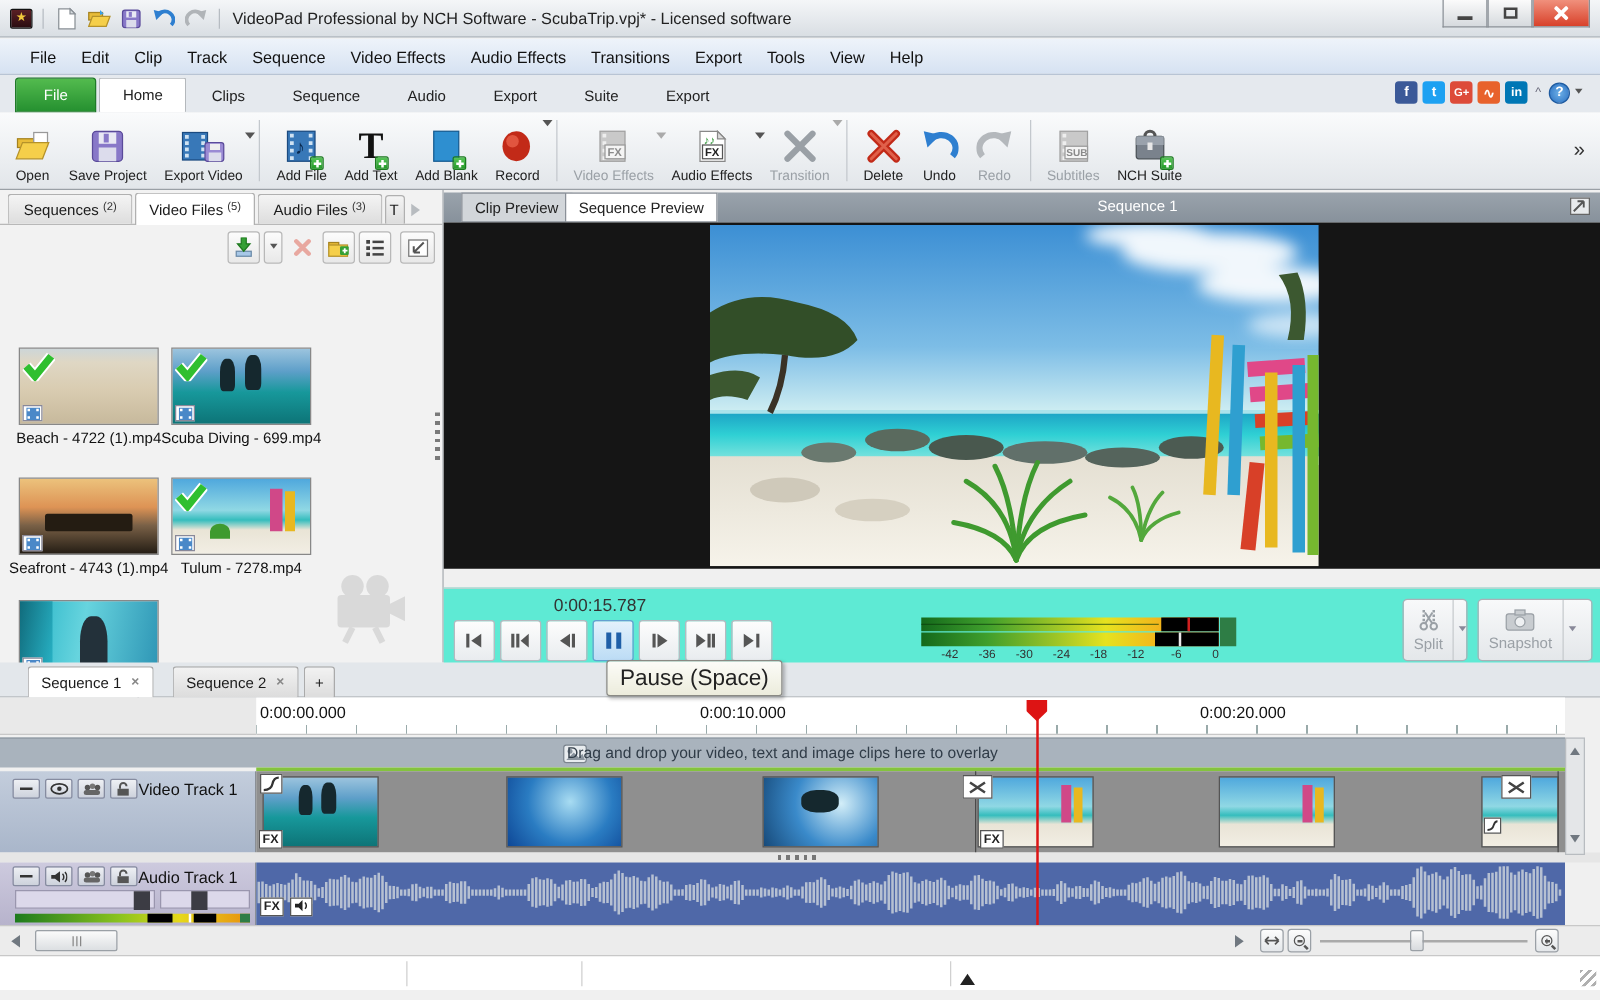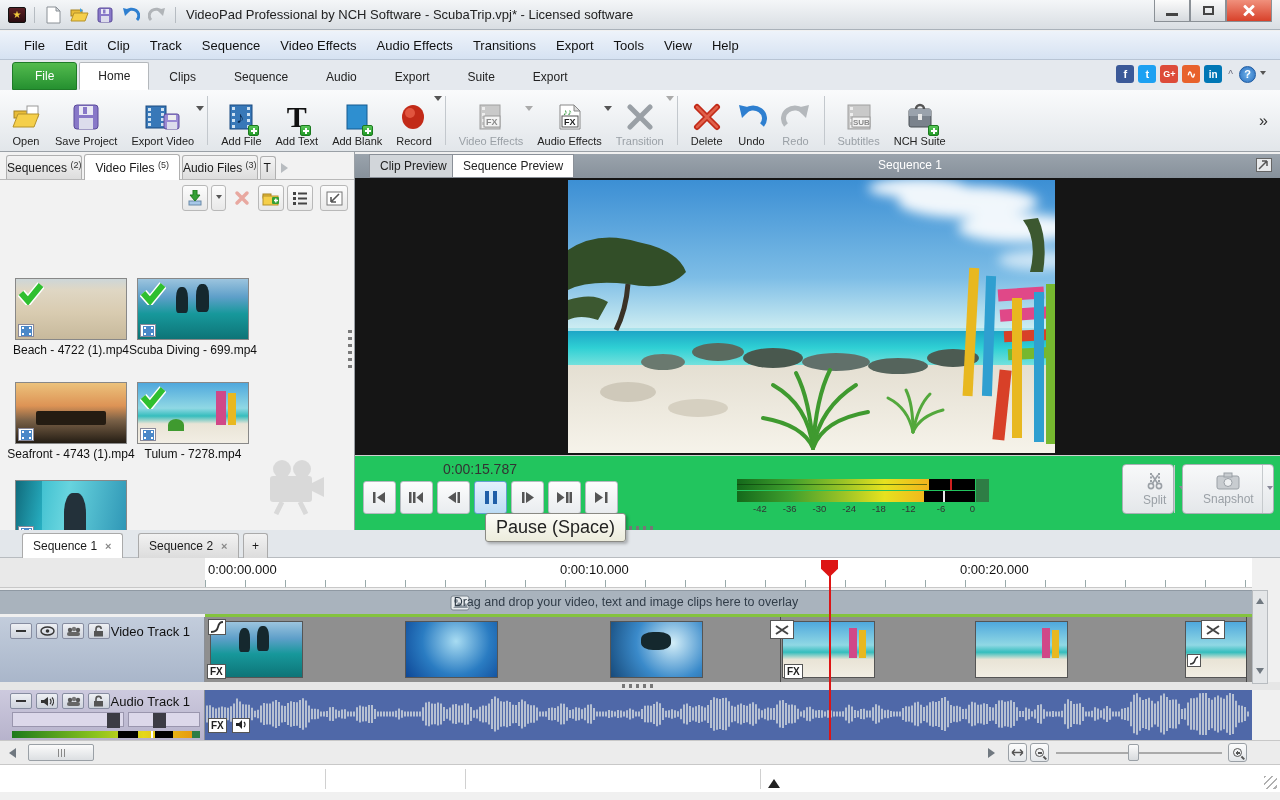--- a/index.html
+++ b/index.html
@@ -60,21 +60,21 @@
   .plus-badge::before, .plus-badge::after { content:""; position:absolute; background:#fff; }
   .plus-badge::before { left:2px; top:4px; width:6px; height:2px; }
   .plus-badge::after { left:4px; top:2px; width:2px; height:6px; }
   .ddside { position:absolute; right:-3px; top:14px; }
   .tb-overflow { margin-left:auto; align-self:center; font-size:16px; color:#333; padding:0 8px; }
 
   
   .bin { position:absolute; left:0; top:152px; width:355px; height:378px; background:#f2f2f2; border-right:1px solid #9aa0a6; }
   .bin-tabs { position:absolute; left:0; top:3px; height:25px; width:100%; display:flex; align-items:flex-end; padding-left:6px; border-bottom:1px solid #b8b8b8; }
   .btab { background:linear-gradient(#f4f4f4,#ddd); border:1px solid #b0b0b0; border-bottom:none; border-radius:3px 3px 0 0;
-    padding:4px 0; font-size:12px; margin-right:2px; white-space:nowrap; }
+    padding:4px 12px; font-size:12px; margin-right:2px; white-space:nowrap; }
   .btab.active { background:#fff; padding:5px 10px; position:relative; top:1px; }
   .btab .cnt { font-size:9px; vertical-align:4px; color:#333; }
   .btab.stub { width:16px; overflow:hidden; padding:4px 3px; }
   .tab-arrow { width:0;height:0;border:5px solid transparent;border-left:7px solid #b8bcc0; margin:0 0 6px 3px; }
   .bin-toolbar { position:absolute; right:6px; top:31px; height:30px; display:flex; align-items:center; gap:3px; }
   .bintb { height:26px; border:1px solid #b8b8b8; border-radius:3px; background:linear-gradient(#fcfcfc,#e8e8e8);
     display:flex; align-items:center; justify-content:center; }
   .bintb.flat { border-color:transparent; background:transparent; }
   .bin-grid { position:absolute; left:0; top:64px; width:348px; bottom:0; }
   .fitem { position:absolute; width:130px; text-align:center; }
@@ -98,38 +98,38 @@
 
   
   .preview { position:absolute; left:355px; top:152px; width:925px; height:378px; background:#f0f0f0; }
   .pv-header { position:absolute; left:0; top:2px; width:100%; height:24px; background:linear-gradient(#9aa3ac,#87919b); }
   .pv-tab { position:absolute; top:0; height:24px; padding:4px 10px; font-size:12px; background:#d2d6da; border:1px solid #8a9098; color:#222;text-align:right; }
   .pv-tab.active { background:#fff; }
   .pv-title { position:absolute; left:500px; top:4px; width:110px; text-align:center; color:#fff; font-size:12px; }
   .pv-detach { position:absolute; right:8px; top:4px; width:16px; height:14px; background:#e8eaec; border:1px solid #666; }
   .stage { position:absolute; left:0; top:26px; width:925px; height:277px; background:#151515; }
   .scene { position:absolute; left:213px; top:2px; width:487px; height:273px; }
-  .transport { position:absolute; left:0; top:303px; width:925px; height:75px; background:#22c55e; border-top:1px solid #cfcfcf; }
+  .transport { position:absolute; left:0; top:318px; width:925px; height:75px; background:#5eead4; border-top:1px solid #cfcfcf; }
   .pv-time { position:absolute; left:88px; top:5px; font-size:14px; color:#333; }
   .tbtns { position:absolute; left:8px; top:25px; display:flex; gap:4px; }
   .tbtn { width:33px; height:33px; border:1px solid #b5bac0; border-radius:3px; background:linear-gradient(#fdfdfd,#e9ecef);
     display:flex; align-items:center; justify-content:center; }
   .tbtn.pause { background:linear-gradient(#e3f1fc,#bcdcf5); border-color:#64a0d0; }
   .pbar { width:4px; height:13px; background:#1f5fa8; margin:0 2px; display:inline-block; }
   .tooltip { position:absolute; left:130px; top:57px; padding:3px 10px; background:linear-gradient(#fcfcf8,#ececdc);
     border:1px solid #8a8a84; border-radius:3px; box-shadow:2px 2px 3px rgba(0,0,0,.25); font-size:18px; color:#222; z-index:60; white-space:nowrap; }
   .meter { position:absolute; left:382px; top:23px; width:252px; }
   .mbar { position:relative; height:11px; margin-bottom:1px; background:linear-gradient(90deg,#14691b 0%,#3f9e2c 22%,#9cc426 45%,#e6e21f 62%,#f2b51c 80%,#f08c12 92%); }
   .mblack { position:absolute; top:0; bottom:0; background:#000; }
   .mpeak { position:absolute; top:0; bottom:0; width:2px; }
   .mgreen { position:absolute; right:0; top:0; width:13px; height:23px; background:#2e7d45; }
   .mlabels { display:flex; width:238px; margin-top:1px; font-size:9.5px; color:#333; }
   .mlabels span { flex:1; text-align:right; }
   .bigbtn { position:absolute; top:8px; height:50px; border:1px solid #aab0b6; border-radius:4px;
-    background:linear-gradient(#f8f9fa,#e4e7ea); display:flex; align-items:center;padding-left:12px; }
+    background:linear-gradient(#f8f9fa,#e4e7ea); display:flex; align-items:center; }
   .bigbtn .inner { display:flex; flex-direction:column; align-items:center; padding:3px 8px; }
   .bigbtn .lbl { font-size:12px; color:#9aa0a6; margin-top:2px; }
   .bigbtn .ddwrap { border-left:1px solid #c6cacd; align-self:stretch; display:flex; align-items:center; padding:0 4px; }
   .hdots { position:absolute; width:34px; height:4px; background:repeating-linear-gradient(90deg,#777 0 3px,transparent 3px 7px); }
 
   
   .tl-tabs { position:absolute; left:0; top:530px; width:1280px; height:28px; background:#e3e7eb; border-bottom:1px solid #b8bcc0; }
   .seqtab { position:absolute; top:3px; height:25px; background:linear-gradient(#f2f2f2,#dcdcdc); border:1px solid #aaa; border-bottom:none;
     border-radius:3px 3px 0 0; padding:5px 10px; font-size:12px; display:flex; gap:8px; align-items:center; }
   .seqtab.active { background:#fff; }

